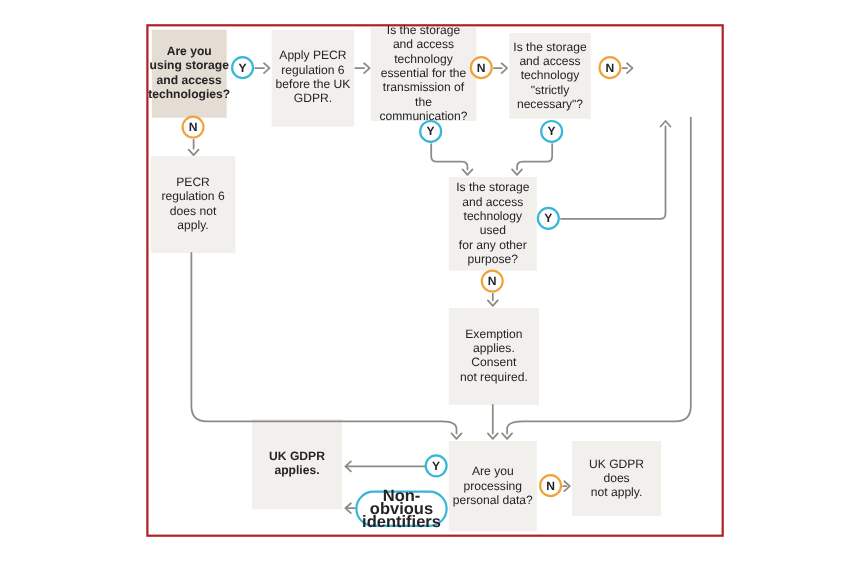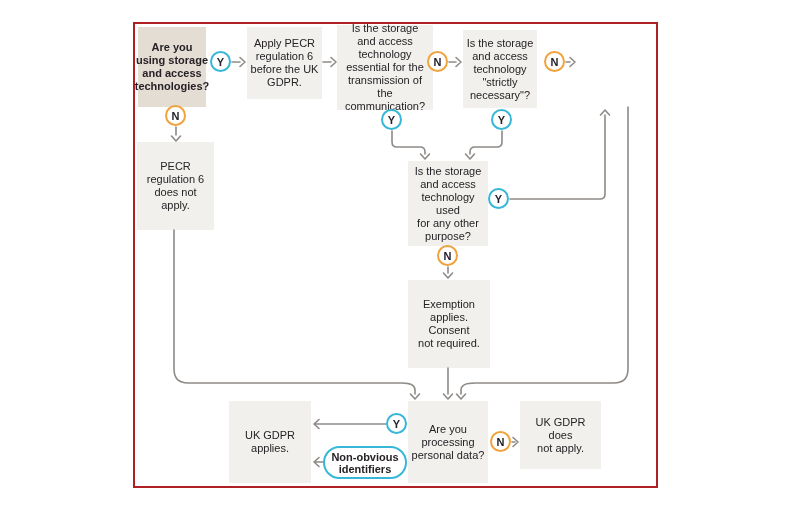--- a/index.html
+++ b/index.html
@@ -25,36 +25,36 @@
     font-size:11px;font-weight:bold;color:var(--badge-text,#23212b);
     z-index:3;
   }
   .badge.yes{border:2.5px solid var(--yes-ring,#36b7d8);}
   .badge.no{border:2.5px solid var(--no-ring,#f0a23c);}
   .stadium{
     position:absolute;left:323px;top:446px;width:84px;height:33px;
     border:2.5px solid var(--yes-ring,#36b7d8);border-radius:18px;
     background:#ffffff;box-sizing:border-box;
     display:flex;align-items:center;justify-content:center;text-align:center;
-    font-size:11px;line-height:12px;font-weight:bold;color:var(--text,#262226);
+    font-size:15px;line-height:12px;font-weight:bold;color:var(--text,#262226);
     white-space:pre-line;z-index:3;
   }
   svg.connectors{position:absolute;left:0;top:0;z-index:2;pointer-events:none;}
   svg.connectors path{stroke:var(--line,#8e8a86);stroke-width:1.6;fill:none;
     stroke-linecap:round;stroke-linejoin:round;}
   
   #b-using{left:138px;top:27px;width:68px;height:80px;}
-  #b-apply{left:247px;top:27px;width:75px;height:72px;}
+  #b-apply{left:247px;top:27px;width:75px;height:88px;}
   #b-essential{left:337px;top:25px;width:96px;height:85px;}
   #b-strictly{left:463px;top:30px;width:74px;height:78px;}
   #b-consent{left:576px;top:27px;width:80px;height:80px;}
   #b-pecr-na{left:137px;top:142px;width:77px;height:88px;}
   #b-other{left:408px;top:161px;width:80px;height:85px;}
   #b-exempt{left:408px;top:280px;width:82px;height:88px;}
-  #b-gdpr-applies{left:229px;top:401px;width:82px;height:82px;}
+  #b-gdpr-applies{left:229px;top:381px;width:82px;height:82px;font-weight:bold;}
   #b-personal{left:408px;top:401px;width:80px;height:82px;}
   #b-gdpr-na{left:520px;top:401px;width:81px;height:68px;}
   
   #c-y1{left:210px;top:51px;}  #c-n1{left:427px;top:51px;}  #c-n2{left:544px;top:51px;}
   #c-na{left:165px;top:105px;} #c-yb{left:381px;top:109px;} #c-yc{left:491px;top:109px;}
   #c-yd{left:488px;top:188px;} #c-nb{left:437px;top:245px;}
   #c-ye{left:386px;top:413px;} #c-nc{left:490px;top:431px;}
 </style>
 </head>
 <body>

